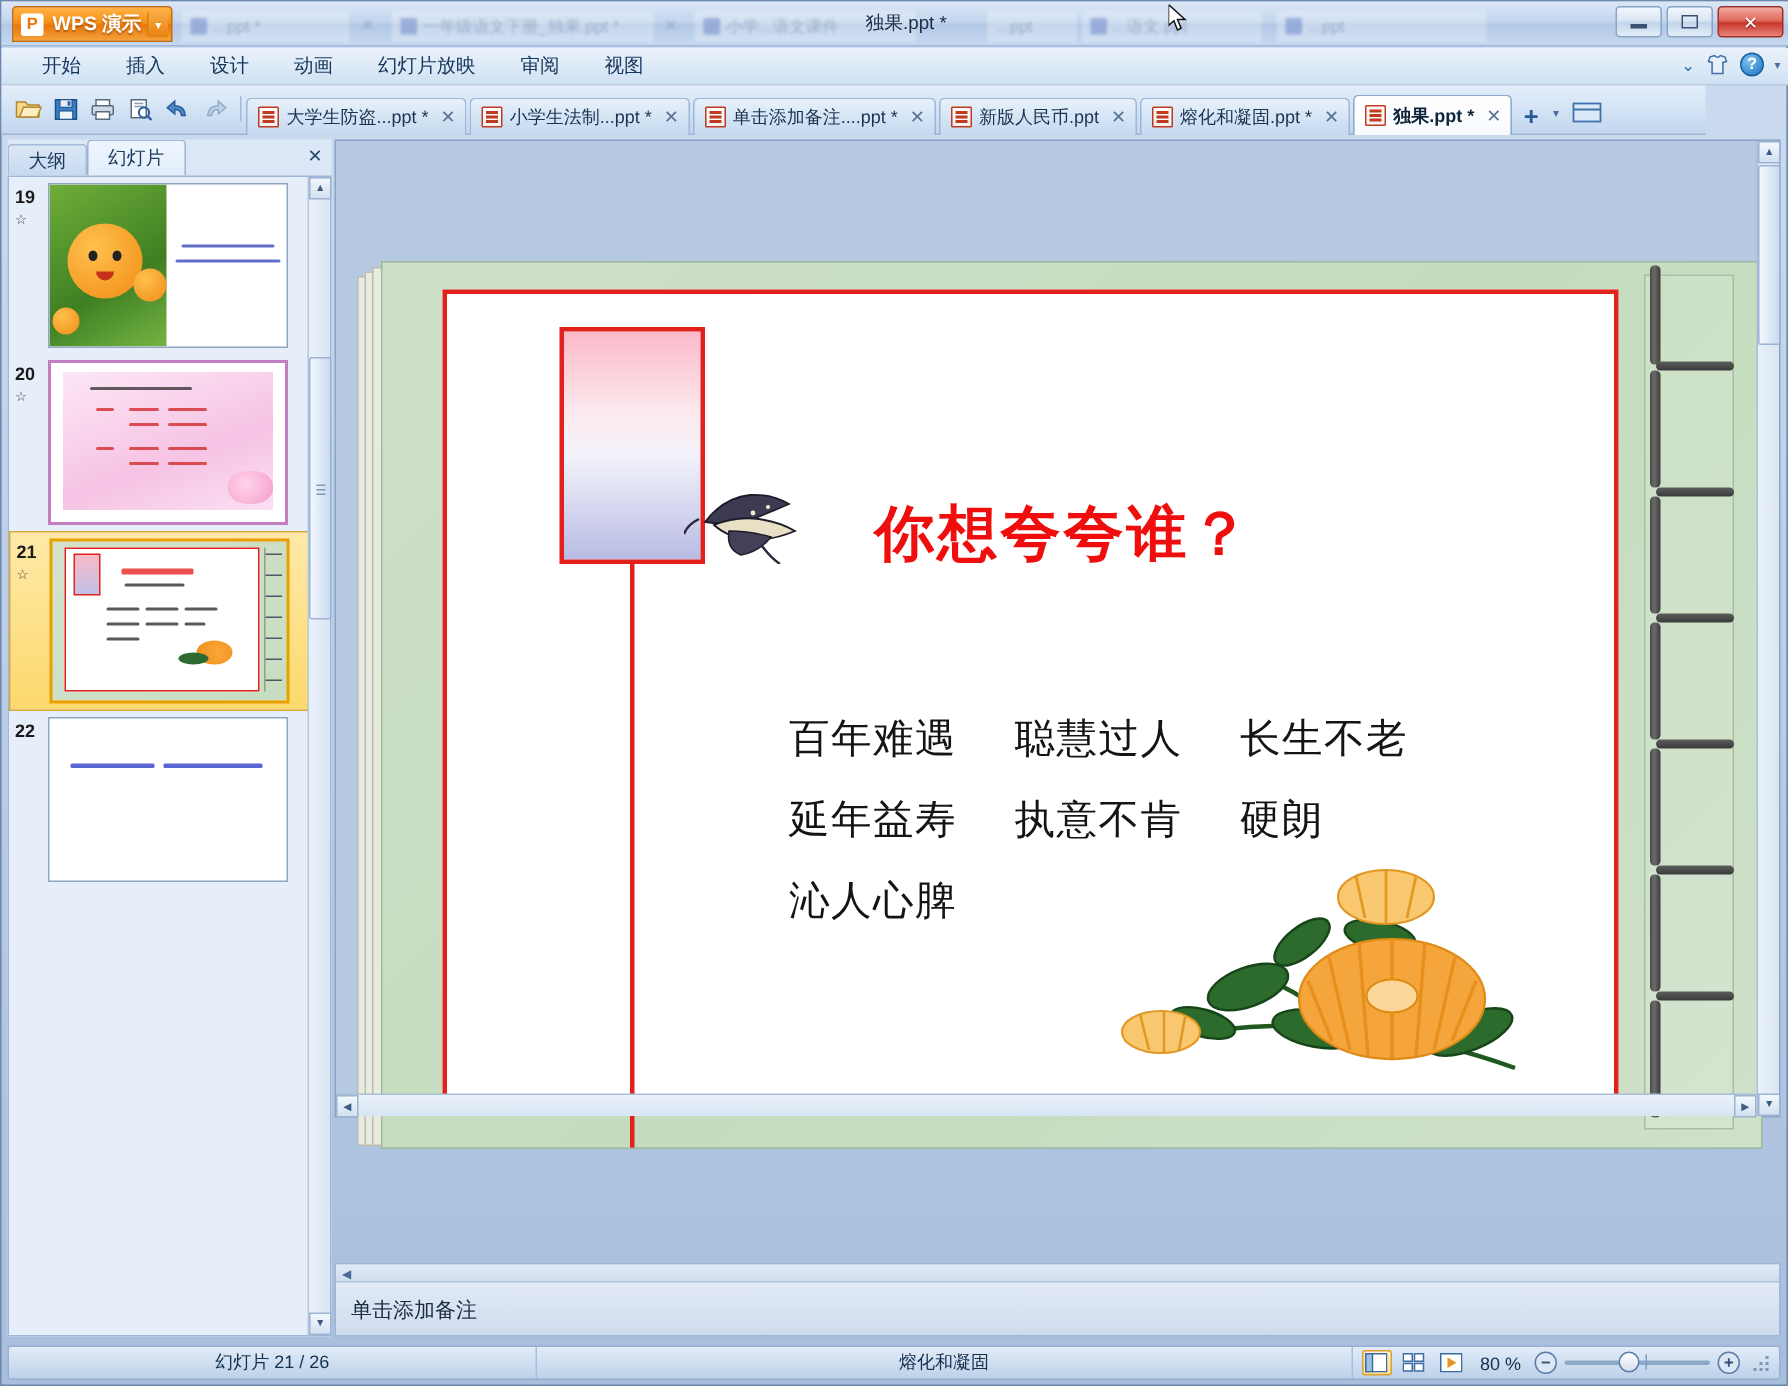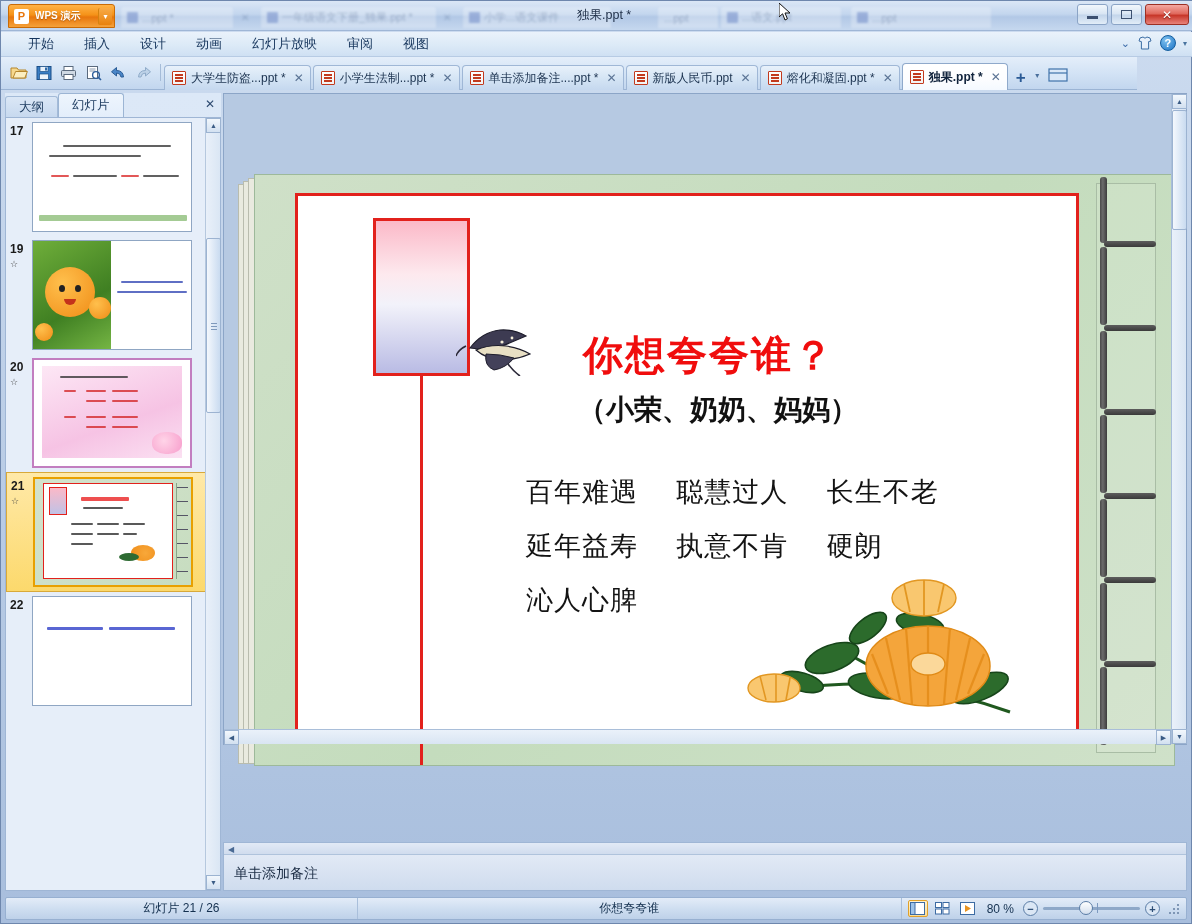--- a/index.html
+++ b/index.html
@@ -26,21 +26,21 @@
     background: linear-gradient(180deg,#ffb347 0%, #f59218 45%, #e8760c 55%, #f5a23a 100%);
     border: 1px solid #c96b06; border-radius: 3px 3px 0 0;
     display: flex; align-items: center; padding-left: 5px;
   }
   .wps-logo {
     width: 15px; height: 15px; background: #fff; border-radius: 2px;
     display: flex; align-items: center; justify-content: center;
     font-size: 11px; color: #e8760c; font-weight: bold;
   }
   .wps-badge-text {
-    color: #fff; font-size: 10px; font-weight: bold; margin-left: 6px;
+    color: #fff; font-size: 13px; font-weight: bold; margin-left: 6px;
     text-shadow: 0 1px 1px rgba(120,60,0,.5); white-space: nowrap;
   }
   .wps-badge-caret {
     position: absolute; right: 2px; top: 3px; width: 14px; height: 17px;
     background: linear-gradient(180deg,#f8ab47,#e8810e);
     border-left: 1px solid #d4820f; border-radius: 2px;
     color: #fff; font-size: 8px; text-align: center; line-height: 17px;
   }
   .ghost-tabs { position: absolute; left: 120px; top: 2px; height: 26px; right: 120px; }
   .ghost-tab {
@@ -493,32 +493,20 @@
   <div class="leftpanel">
     <div class="panel-tabs">
       <div class="ptab">大纲</div>
       <div class="ptab active">幻灯片</div>
       <span class="ptab-close">✕</span>
     </div>
 
     <div class="thumbpane">
 
 
-      <div class="thumbrow">
-        <div class="thumbnum">17</div>
-        <div class="thumbbox">
-          <div class="tline" style="left:30px;top:22px;width:108px;background:#2c2c2c;"></div>
-          <div class="tline" style="left:16px;top:32px;width:92px;background:#2c2c2c;"></div>
-          <div class="tline" style="left:18px;top:52px;width:18px;background:#d81f1f;"></div>
-          <div class="tline" style="left:40px;top:52px;width:44px;background:#2c2c2c;"></div>
-          <div class="tline" style="left:88px;top:52px;width:18px;background:#d81f1f;"></div>
-          <div class="tline" style="left:110px;top:52px;width:36px;background:#2c2c2c;"></div>
-          <div class="tline" style="left:6px;top:92px;width:148px;height:6px;background:#59a13c;opacity:.55;"></div>
-        </div>
-      </div>
 
 
       <div class="thumbrow">
         <div class="thumbnum">
           <span>19</span>
           <span class="thumbstar">☆</span>
         </div>
         <div class="thumbbox">
           <div class="tn-leafbg" style="left:0;top:0;width:78px;height:108px;"></div>
           <div class="tn-orange" style="left:12px;top:26px;width:50px;height:50px;"></div>
@@ -615,21 +603,20 @@
             <path d="M14 24 Q26 8 44 6 Q58 5 70 12 Q56 18 46 22 Q34 27 14 24 Z" fill="#3d3b52" stroke="#1d1c2b" stroke-width="1.2"></path>
             <path d="M20 26 Q34 20 50 22 Q64 24 74 30 Q60 36 46 36 Q30 35 20 26 Z" fill="#e8dfc4" stroke="#1d1c2b" stroke-width="1.2"></path>
             <path d="M30 30 Q44 30 58 34 Q50 44 38 46 Q28 42 30 30 Z" fill="#43415a" stroke="#1d1c2b" stroke-width="1"></path>
             <path d="M10 22 Q2 26 0 32" stroke="#2a2838" stroke-width="1.6" fill="none"></path>
             <path d="M52 40 Q58 48 64 52" stroke="#2a2838" stroke-width="1.6" fill="none"></path>
             <circle cx="46" cy="18" r="1.6" fill="#f3ecd6"></circle>
             <circle cx="56" cy="14" r="1.4" fill="#f3ecd6"></circle>
           </svg>
 
           <div class="slide-title">你想夸夸谁？</div>
-          <div class="slide-subtitle">（小荣、奶奶、妈妈）</div>
 
           <div class="body-line" style="top:332px;">延年益寿    执意不肯    硬朗</div>
           <div class="body-line" style="top:278px;">百年难遇    聪慧过人    长生不老</div>
           <div class="body-line" style="top:386px;">沁人心脾</div>
 
           <svg style="position:absolute;right:-12px;bottom:-22px;width:360px;height:190px;" viewBox="0 0 360 190">
             <g stroke="#20591f" stroke-width="3" fill="none">
               <path d="M60 128 Q120 118 176 124"></path>
               <path d="M176 124 Q232 132 282 150"></path>
               <path d="M170 112 Q166 78 184 52"></path>
@@ -708,21 +695,21 @@
 
   <div class="notespane">
     <div class="notes-split">
       <span class="notes-split-arrow">◀</span>
     </div>
     <div class="notes-text">单击添加备注</div>
   </div>
 
   <div class="statusbar">
     <div class="sb-sec left">幻灯片 21 / 26</div>
-    <div class="sb-sec mid">你想夸夸谁</div>
+    <div class="sb-sec mid">熔化和凝固</div>
     <div class="sb-right">
       <div class="viewbtn active">
         <svg width="15" height="13" viewBox="0 0 15 13">
           <rect x="0.5" y="0.5" width="14" height="12" fill="#fff" stroke="#3c6ba3"></rect>
           <rect x="0.5" y="0.5" width="4.5" height="12" fill="#9dc2e8" stroke="#3c6ba3"></rect>
         </svg>
       </div>
       <div class="viewbtn">
         <svg width="15" height="13" viewBox="0 0 15 13">
           <rect x="0.5" y="0.5" width="6" height="5" fill="#fff" stroke="#3c6ba3"></rect>

